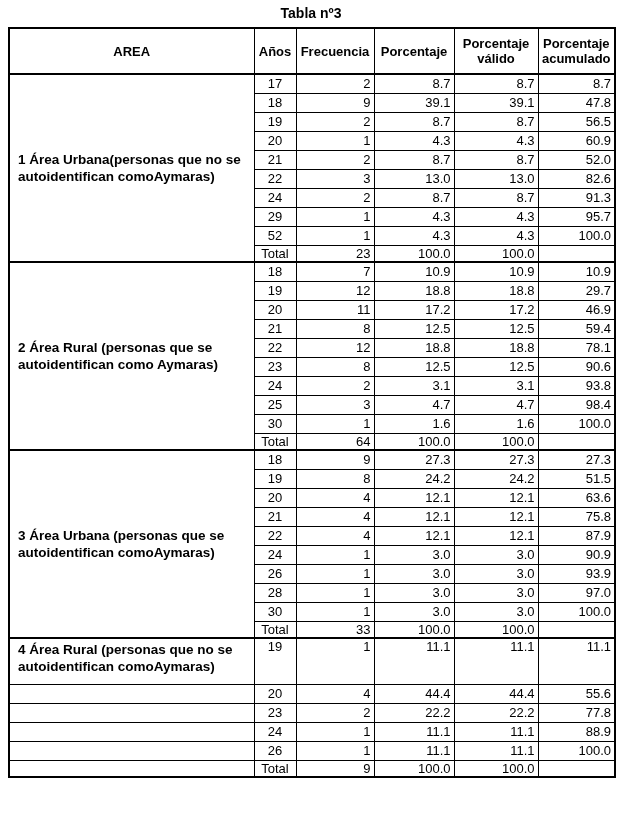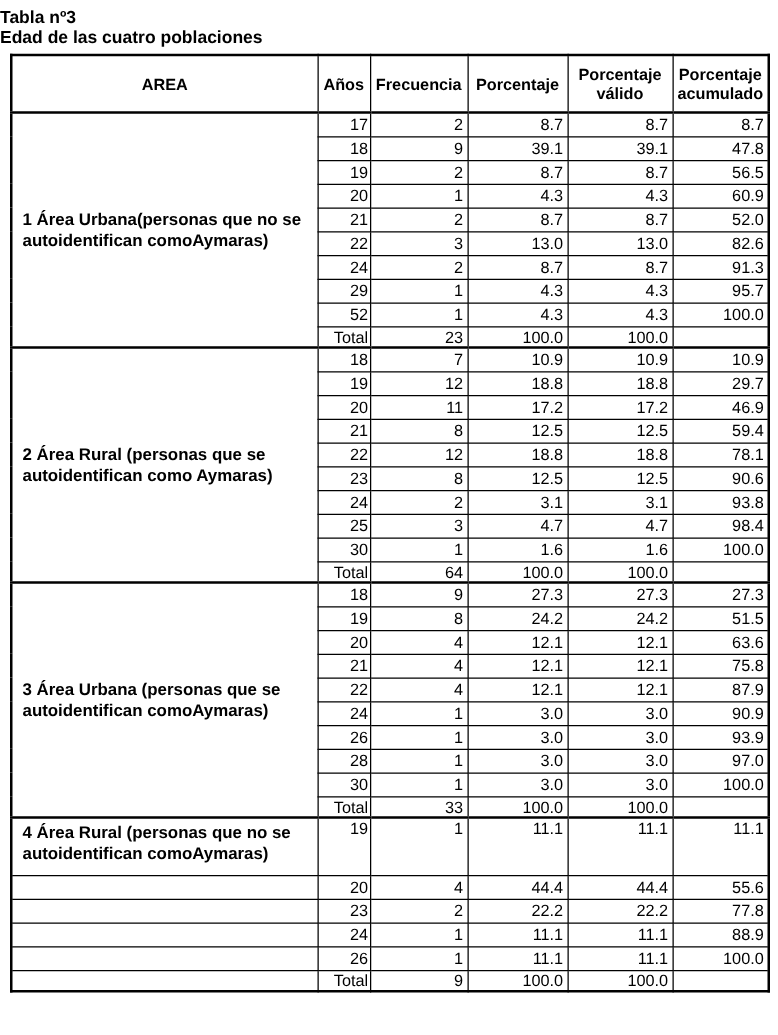--- a/index.html
+++ b/index.html
@@ -5,20 +5,21 @@
   * { box-sizing: border-box; }
   html, body {
     margin: 0; padding: 0;
     width: 622px; height: 828px;
     background: #ffffff;
     color: #000000;
     font-family: "Liberation Sans", sans-serif;
     overflow: hidden;
   }
   .title-block {
+    text-align: center;
     padding-top: 5px;
     font-weight: bold;
     font-size: 14px;
     line-height: 16px;
   }
   table.freq-table {
     border-collapse: collapse;
     table-layout: fixed;
     width: 606px;
     margin: 6px 0 0 8px;
@@ -45,42 +46,41 @@
 
   td.area-cell {
     font-weight: bold;
     font-size: 13.5px;
     line-height: 17px;
     text-align: left;
     vertical-align: middle;
     padding: 1px 8px;
   }
   td.anos-cell {
-    text-align: right;
+    text-align: center;
     font-size: 13px;
     height: 19px;
     padding: 0 1px;
   }
   td.num-cell {
     text-align: right;
     font-size: 13px;
     height: 19px;
     padding: 0 3px 0 1px;
   }
   tr.section-start td { border-top: 2px solid #000; }
   tr.tall-row td { height: 46px; vertical-align: top; margin-top: 16px; }
   tr.tall-row td.area-cell { vertical-align: top; padding-top: 2px; }
   tr.total-row td { height: 17px; }
 </style>
 </head>
 <body>
 
 <div class="title-block">
   <div>Tabla nº3</div>
-  <div>Edad de las cuatro poblaciones</div>
 </div>
 
 <table class="freq-table">
   <colgroup>
     <col class="col-area">
       <col class="col-anos">
       <col class="col-frec">
     <col class="col-porc">
       <col class="col-val">
       <col class="col-acum">

